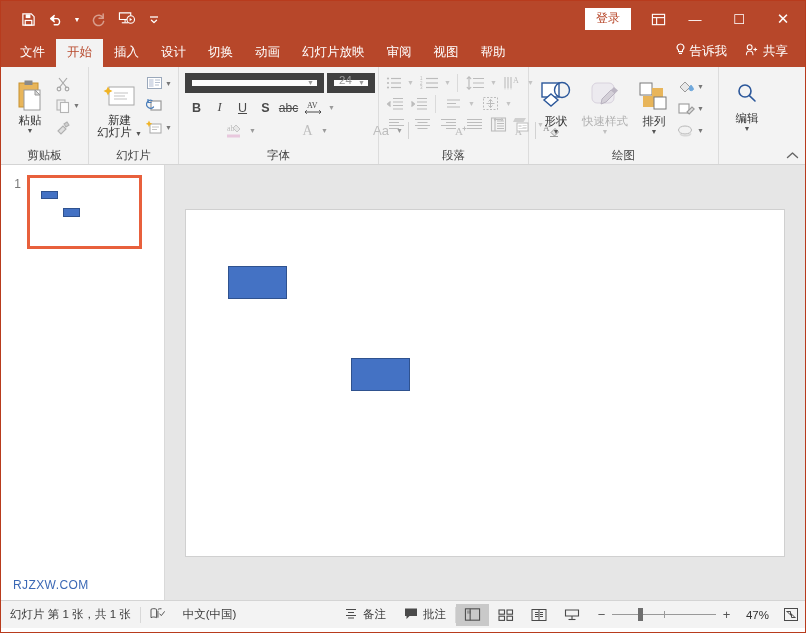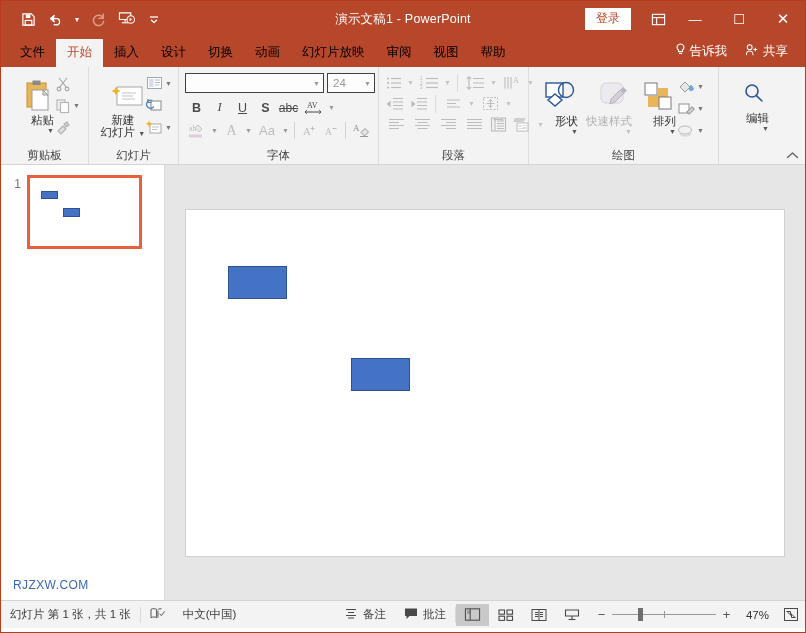--- a/index.html
+++ b/index.html
@@ -47,21 +47,21 @@
     justify-content: center; color: #fff; font-size: 13px;
   }
   .win-btn.close-btn { font-size: 15px; }
 
   
   .tabbar {
     height: 30px; background: #b7472a; display: flex;
     align-items: flex-end; padding-left: 8px; position: relative;
   }
   .tab {
-    padding: 5px 11px 6px; color: #000000; font-size: 12.5px; line-height: 1.4;
+    padding: 5px 11px 6px; color: #ffffff; font-size: 12.5px; line-height: 1.4;
   }
   .tab.active { background: #f3f3f3; color: #b7472a; font-family: Liberation Serif, serif; }
   .tabbar-right { margin-left: auto; display: flex; align-items: flex-end; padding-right: 8px; }
   .tab-r {
     padding: 5px 9px 6px; color: #fff; font-size: 12.5px;
     display: flex; align-items: center; gap: 4px; line-height: 1.4;
   }
 
   
   .ribbon {
@@ -72,51 +72,51 @@
     display: flex; flex-direction: column; position: relative;
     border-right: 1px solid #dcdcdc; height: 100%;
   }
   .rgroup-body { flex: 1; display: flex; align-items: flex-start; padding: 4px 5px 0; }
   .rgroup-label {
     height: 17px; font-size: 11.5px; color: #444; text-align: center;
     line-height: 17px; position: relative;
   }
 
   .bigbtn {
-    display: flex; flex-direction: column; align-items: flex-end;
+    display: flex; flex-direction: column; align-items: center;
     width: 48px; padding-top: 2px; font-size: 11.5px; color: #333;
   }
   .bigbtn .glyph { height: 40px; display: flex; align-items: flex-end; justify-content: center; }
   .bigbtn .lbl { text-align: center; line-height: 13px; margin-top: 1px; }
   .bigbtn .dd { font-size: 7px; color: #555; line-height: 8px; }
   .bigbtn.disabled { color: #b0b0b0; }
 
   .smallcol { display: flex; flex-direction: column; gap: 1px; padding-top: 2px; }
   .smallbtn {
     display: flex; align-items: center; height: 21px; padding: 0 1px;
     color: #5a5a5a;
   }
   .smallbtn .dd { font-size: 7px; color: #777; margin-left: 2px; }
 
   
   .fontrow { display: flex; align-items: center; gap: 3px; margin-bottom: 4px; }
   .fontbox {
-    height: 20px; border: 1px solid #404040; background: #fdfdfd;
-    display: flex; align-items: center; justify-content: space-between;
+    height: 20px; border: 7px solid #404040; background: #fdfdfd;
+    display: flex; align-items: flex-end; justify-content: space-between;
     font-size: 11.5px; color: #999; padding: 0 3px 0 5px;
   }
   .fontbox .cv { font-size: 7px; color: #9a9a9a; padding-left: 6px; }
   .fname { width: 139px; }
   .fsize { width: 48px; }
   .fbtnrow { display: flex; align-items: center; gap: 0; }
   .fbtn {
     width: 23px; height: 21px; display: flex; align-items: center;
     justify-content: center; font-size: 12.5px; color: #4a4a4a;
   }
-  .fbtn.dis { color: #bdbdbd; }
+  .fbtn.dis { color: #bdbdbd; margin-left: 38px; }
   .fbtn .dd { font-size: 7px; color: #9a9a9a; }
   .fsep { width: 1px; height: 17px; background: #d2d2d2; margin: 0 3px; }
 
   
   .prow { display: flex; align-items: center; }
   .pbtn {
     width: 22px; height: 21px; display: flex; align-items: center;
     justify-content: center; color: #bcbcbc;
   }
   .pcaret { width: 11px; height: 21px; display: flex; align-items: center; justify-content: center; font-size: 7px; color: #c4c4c4; }
@@ -212,21 +212,20 @@
       </svg>
     </div>
     <div class="qat-btn">
       <svg width="12" height="12" viewBox="0 0 12 12" stroke="#fff" stroke-width="1.3" fill="none">
         <path d="M2 4h8"></path>
           <path d="M3.5 7.2L6 9.6 8.5 7.2" stroke-linecap="round" stroke-linejoin="round"></path>
       </svg>
     </div>
   </div>
 
-  <div class="title-text">演示文稿1  -  PowerPoint</div>
 
   <div class="title-right">
     <div class="signin">登录</div>
     <div class="tb-icon">
       <svg width="15" height="15" viewBox="0 0 16 16" fill="none" stroke="#fff" stroke-width="1.2">
         <rect x="1.5" y="2.5" width="13" height="11"></rect>
           <path d="M1.5 6h13"></path>
           <path d="M6 6v7.5"></path>
       </svg>
     </div>

